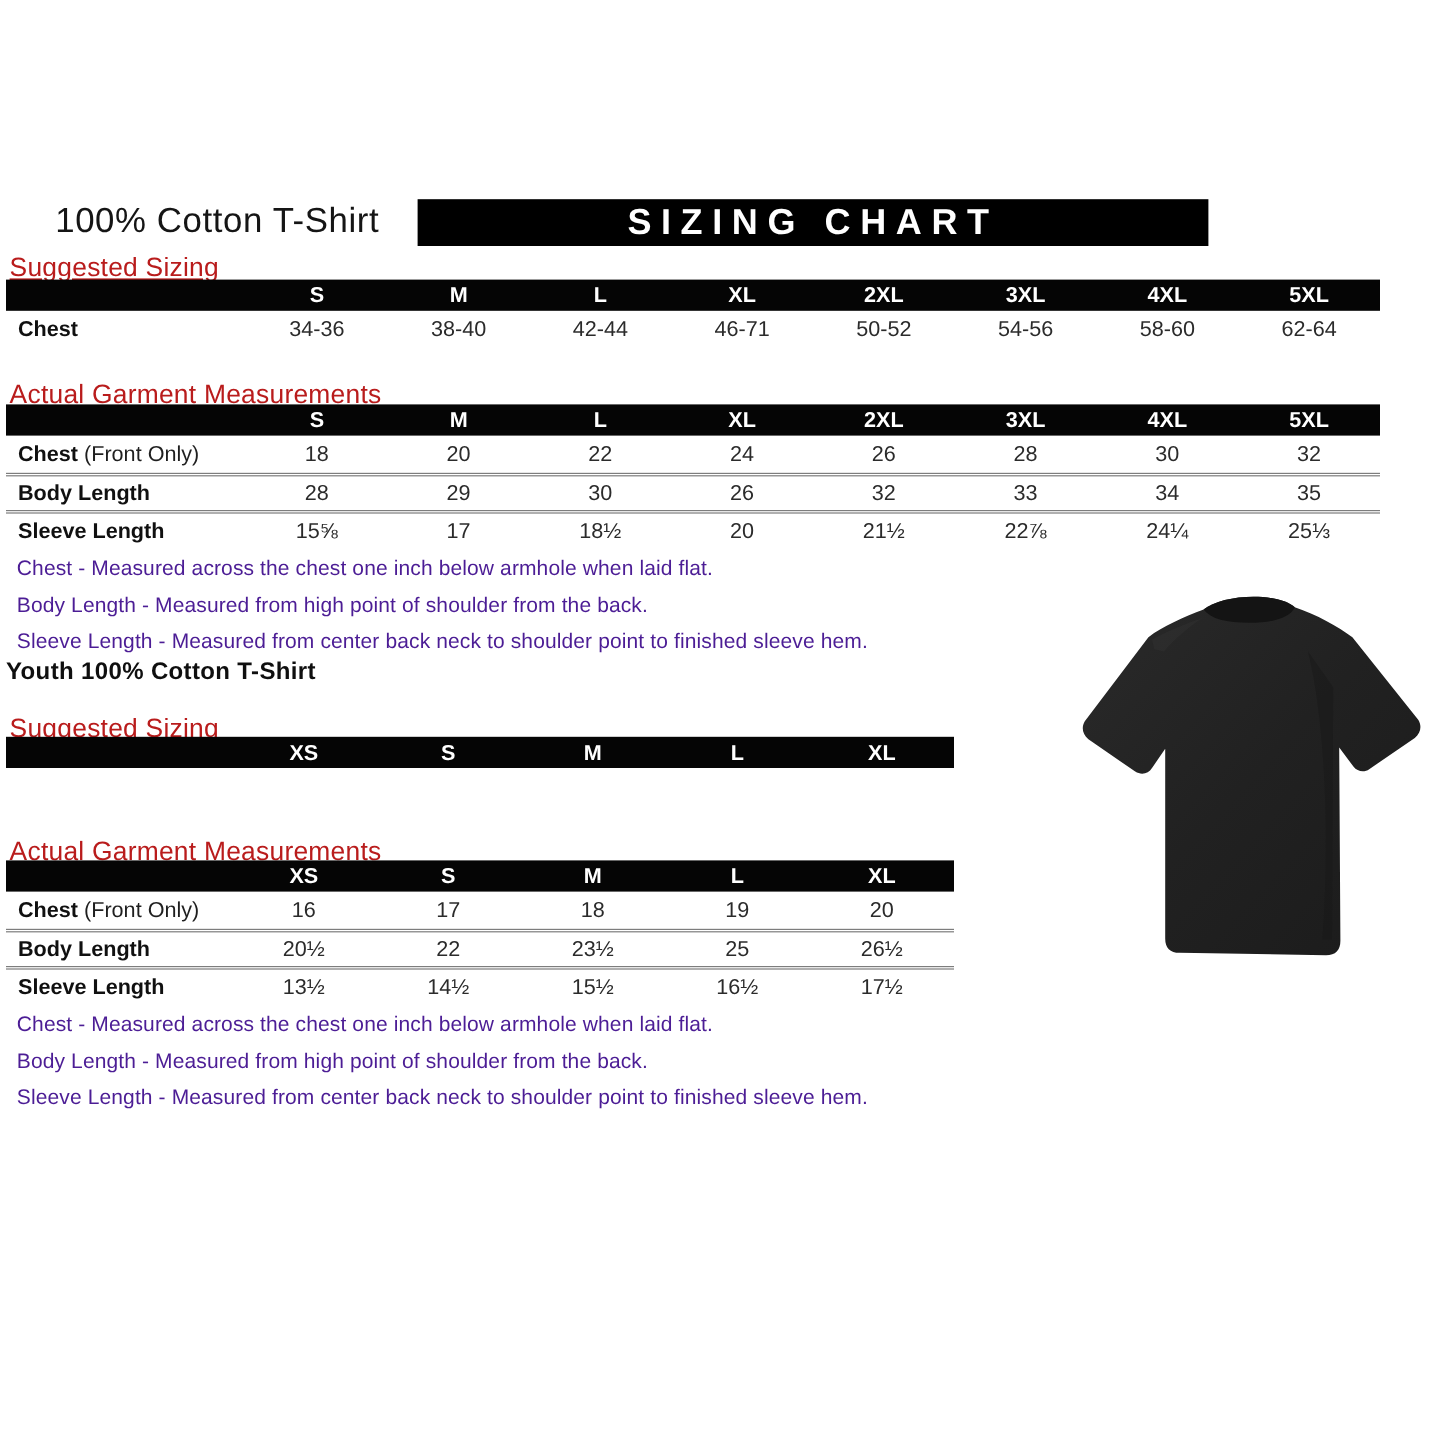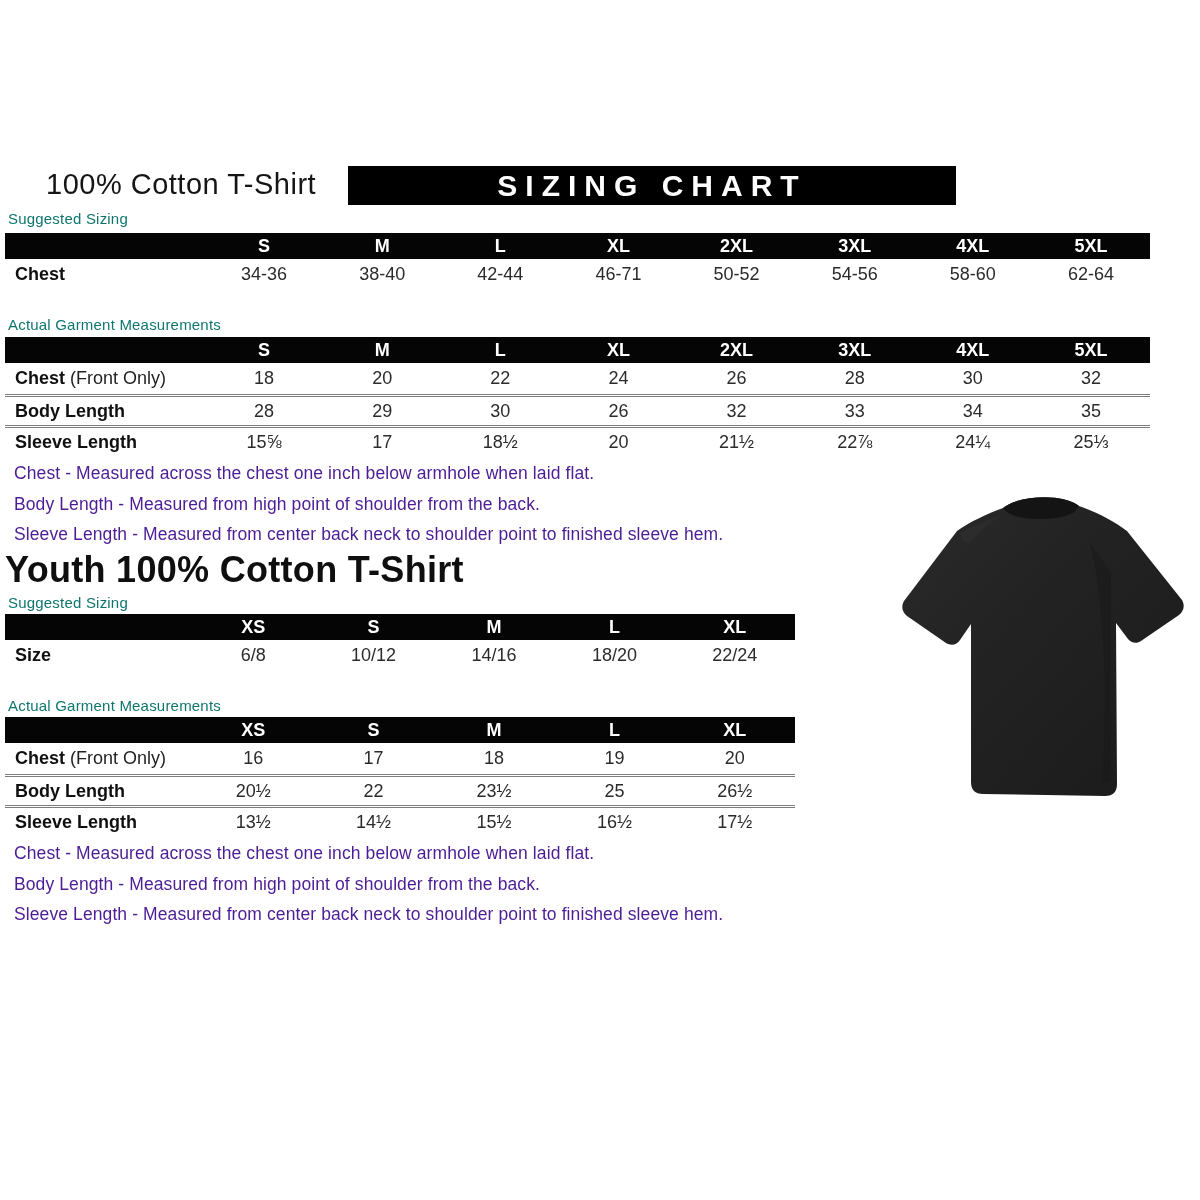--- a/index.html
+++ b/index.html
@@ -14,29 +14,29 @@
   .abs { position: absolute; }
 
   
   .main-title {
     left: 14px; top: 168px;
     font-size: 29px; font-weight: 400; color: #151515;
     letter-spacing: 0.5px;
     margin-left: 32px;
   }
   .banner {
-    left: 348px; top: 166px; width: 608px; height: 39px;
+    left: 348px; top: 166px; width: 659px; height: 39px;
     background: #000000; color: #ffffff;
     display: flex; align-items: center; justify-content: center;
     font-size: 30px; font-weight: 700; letter-spacing: 8px;
   }
-  .section-label { font-size: 15px; color: #0f766e; letter-spacing: 0.2px; }
+  .section-label { font-size: 22px; color: #b91c1c; letter-spacing: 0.2px; text-decoration: underline; }
   .youth-title {
     left: 5px; top: 549px;
-    font-size: 36px; font-weight: 700; color: #0f0f0f;
+    font-size: 20px; font-weight: 700; color: #0f0f0f;
     letter-spacing: 0.3px;
   }
 
   
   .data-table { left: 5px; }
   .adult-table { width: 1145px; }
   .youth-table { width: 790px; }
   .thead {
     display: flex; align-items: center;
     height: 26px; background: #050505; color: #ffffff;
@@ -155,28 +155,20 @@
 <div class="abs section-label" style="left:8px; top:594px;">Suggested Sizing</div>
 
 <div class="abs data-table youth-table" style="top:614px;">
   <div class="thead">
     <div class="lbl-cell"></div>
     <div class="size-cell">XS</div>
     <div class="size-cell">S</div>
     <div class="size-cell">M</div>
     <div class="size-cell">L</div>
     <div class="size-cell">XL</div>
-  </div>
-  <div class="trow">
-    <div class="lbl-cell row-label-bold">Size</div>
-    <div class="val-cell">6/8</div>
-    <div class="val-cell">10/12</div>
-    <div class="val-cell">14/16</div>
-    <div class="val-cell">18/20</div>
-    <div class="val-cell">22/24</div>
   </div>
 </div>
 
 <div class="abs section-label" style="left:8px; top:697px;">Actual Garment Measurements</div>
 
 <div class="abs data-table youth-table" style="top:717px;">
   <div class="thead">
     <div class="lbl-cell"></div>
     <div class="size-cell">XS</div>
     <div class="size-cell">S</div>

